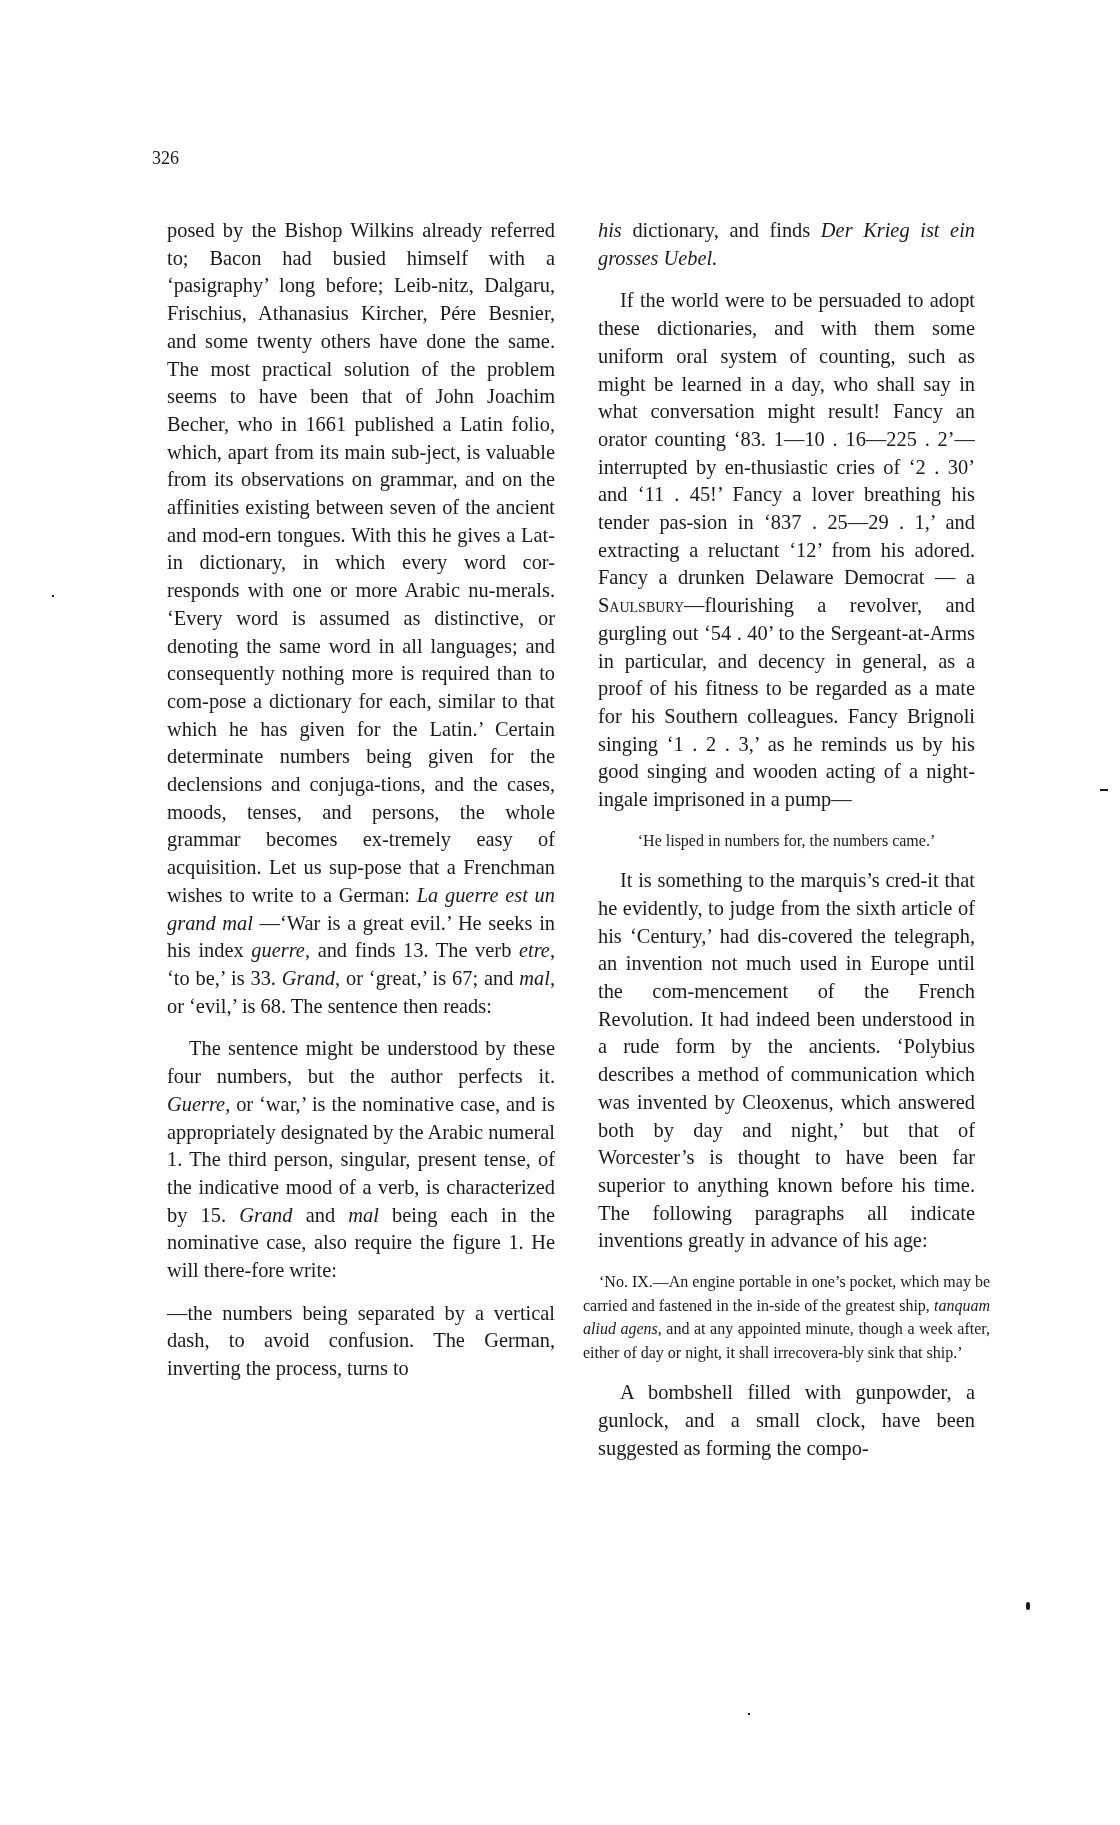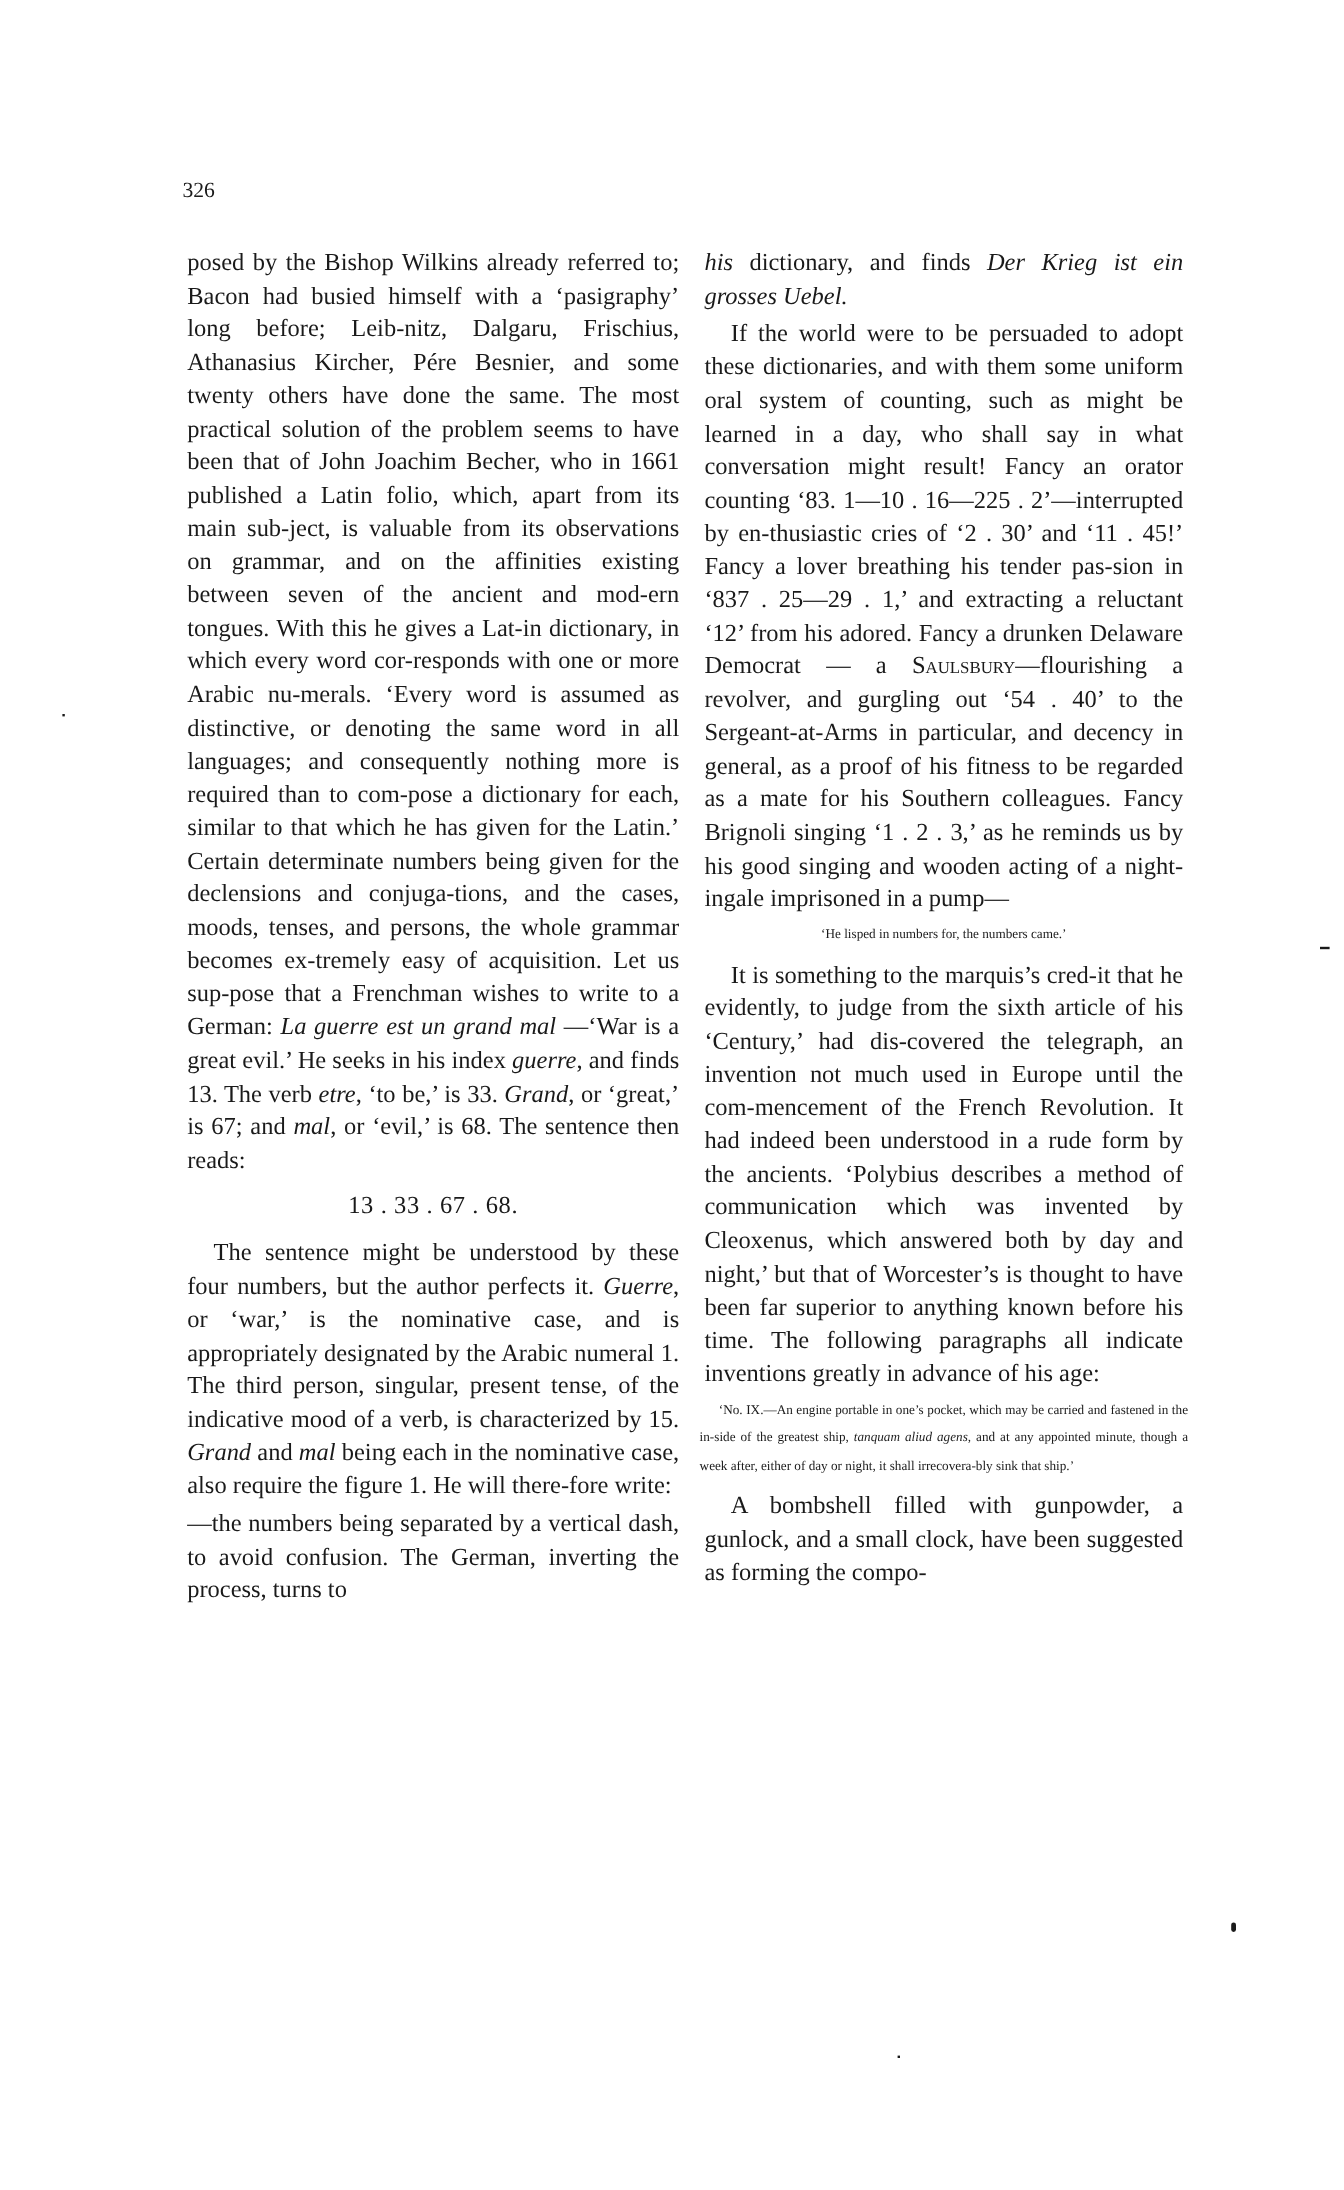--- a/index.html
+++ b/index.html
@@ -6,40 +6,39 @@
   body { width: 1120px; height: 1825px; position: relative; overflow: hidden;
          font-family: "Liberation Serif", "DejaVu Serif", serif; color: #1a1a1a; }
   .page-header { position: absolute; top: 148px; left: 152px; width: 838px; height: 34px; }
   .page-number { position: absolute; left: 0; top: 0; font-size: 18px; }
   .running-title { position: absolute; left: 0; width: 720px; text-align: center; top: 0;
                    font-size: 25px; font-style: italic; }
   .column { position: absolute; top: 202px; font-size: 20.4px; line-height: 27.7px;
             text-align: justify; hyphens: manual; }
   .col-left { left: 152px; width: 418px; }
   .col-right { left: 583px; width: 407px; }
-  .para { margin: 4px; text-indent: 0; }
+  .para { margin: 15px; text-indent: 0; }
   .para.indent { text-indent: 22px; }
   .formula { margin: 10px 0 12px 0; text-align: center; font-size: 20.4px; letter-spacing: 0.5px; }
-  .quote { font-size: 11px; line-height: 23.5px; margin: 4px 0 8px 0; text-align: justify; }
+  .quote { font-size: 16px; line-height: 23.5px; margin: 4px 0 8px 0; text-align: justify; }
   .quote.center { text-align: center; }
   .quote.indent { text-indent: 16px; }
   i, .it { }
   .sc { font-variant: small-caps; }
   .mark { position: absolute; background: #1a1a1a; }
 </style>
 </head>
 <body>
 
 <div class="page-header">
   <span class="page-number">326</span>
 </div>
 
 <div class="column col-left">
   <p class="para"><span>posed by the Bishop Wilkins already referred to; Bacon had busied himself with a ‘pasigraphy’ long before; Leib-nitz, Dalgaru, Frischius, Athanasius Kircher, Pére Besnier, and some twenty others have done the same.  The most practical solution of the problem seems to have been that of John Joachim Becher, who in 1661 published a Latin folio, which, apart from its main sub-ject, is valuable from its observations on grammar, and on the affinities existing between seven of the ancient and mod-ern tongues.  With this he gives a Lat-in dictionary, in which every word cor-responds with one or more Arabic nu-merals.  ‘Every word is assumed as distinctive, or denoting the same word in all languages; and consequently nothing more is required than to com-pose a dictionary for each, similar to that which he has given for the Latin.’ Certain determinate numbers being given for the declensions and conjuga-tions, and the cases, moods, tenses, and persons, the whole grammar becomes ex-tremely easy of acquisition.  Let us sup-pose that a Frenchman wishes to write to a German: </span><i>La guerre est un grand mal</i><span> —‘War is a great evil.’  He seeks in his index </span><i>guerre</i><span>, and finds 13.  The verb </span><i>etre</i><span>, ‘to be,’ is 33.  </span><i>Grand</i><span>, or ‘great,’ is 67; and </span><i>mal</i><span>, or ‘evil,’ is 68.  The sentence then reads:</span></p>
-  <div class="formula">13 . 33 . 67 . 68.</div>
   <p class="para indent"><span>The sentence might be understood by these four numbers, but the author perfects it.  </span><i>Guerre</i><span>, or ‘war,’ is the nominative case, and is appropriately designated by the Arabic numeral 1.  The third person, singular, present tense, of the indicative mood of a verb, is characterized by 15.  </span><i>Grand</i><span> and </span><i>mal</i><span> being each in the nominative case, also require the figure 1.  He will there-fore write:</span></p>
   <p class="para">—the numbers being separated by a vertical dash, to avoid confusion.  The German, inverting the process, turns to</p>
 </div>
 
 <div class="column col-right">
   <p class="para"><i>his</i><span> dictionary, and finds </span><i>Der Krieg ist ein grosses Uebel.</i></p>
   <p class="para indent"><span>If the world were to be persuaded to adopt these dictionaries, and with them some uniform oral system of counting, such as might be learned in a day, who shall say in what conversation might result!  Fancy an orator counting ‘83. 1—10 . 16—225 . 2’—interrupted by en-thusiastic cries of ‘2 . 30’ and ‘11 . 45!’ Fancy a lover breathing his tender pas-sion in ‘837 . 25—29 . 1,’ and extracting a reluctant ‘12’ from his adored.  Fancy a drunken Delaware Democrat — a </span><span class="sc">Saulsbury</span><span>—flourishing a revolver, and gurgling out ‘54 . 40’ to the Sergeant-at-Arms in particular, and decency in general, as a proof of his fitness to be regarded as a mate for his Southern colleagues.  Fancy Brignoli singing ‘1 . 2 . 3,’ as he reminds us by his good singing and wooden acting of a night-ingale imprisoned in a pump—</span></p>
   <div class="quote center">‘He lisped in numbers for, the numbers came.’</div>
   <p class="para indent">It is something to the marquis’s cred-it that he evidently, to judge from the sixth article of his ‘Century,’ had dis-covered the telegraph, an invention not much used in Europe until the com-mencement of the French Revolution. It had indeed been understood in a rude form by the ancients.  ‘Polybius describes a method of communication which was invented by Cleoxenus, which answered both by day and night,’ but that of Worcester’s is thought to have been far superior to anything known before his time.  The following paragraphs all indicate inventions greatly in advance of his age:</p>
   <div class="quote indent"><span>‘No. IX.—An engine portable in one’s pocket, which may be carried and fastened in the in-side of the greatest ship, </span><i>tanquam aliud agens</i><span>, and at any appointed minute, though a week after, either of day or night, it shall irrecovera-bly sink that ship.’</span></div>

